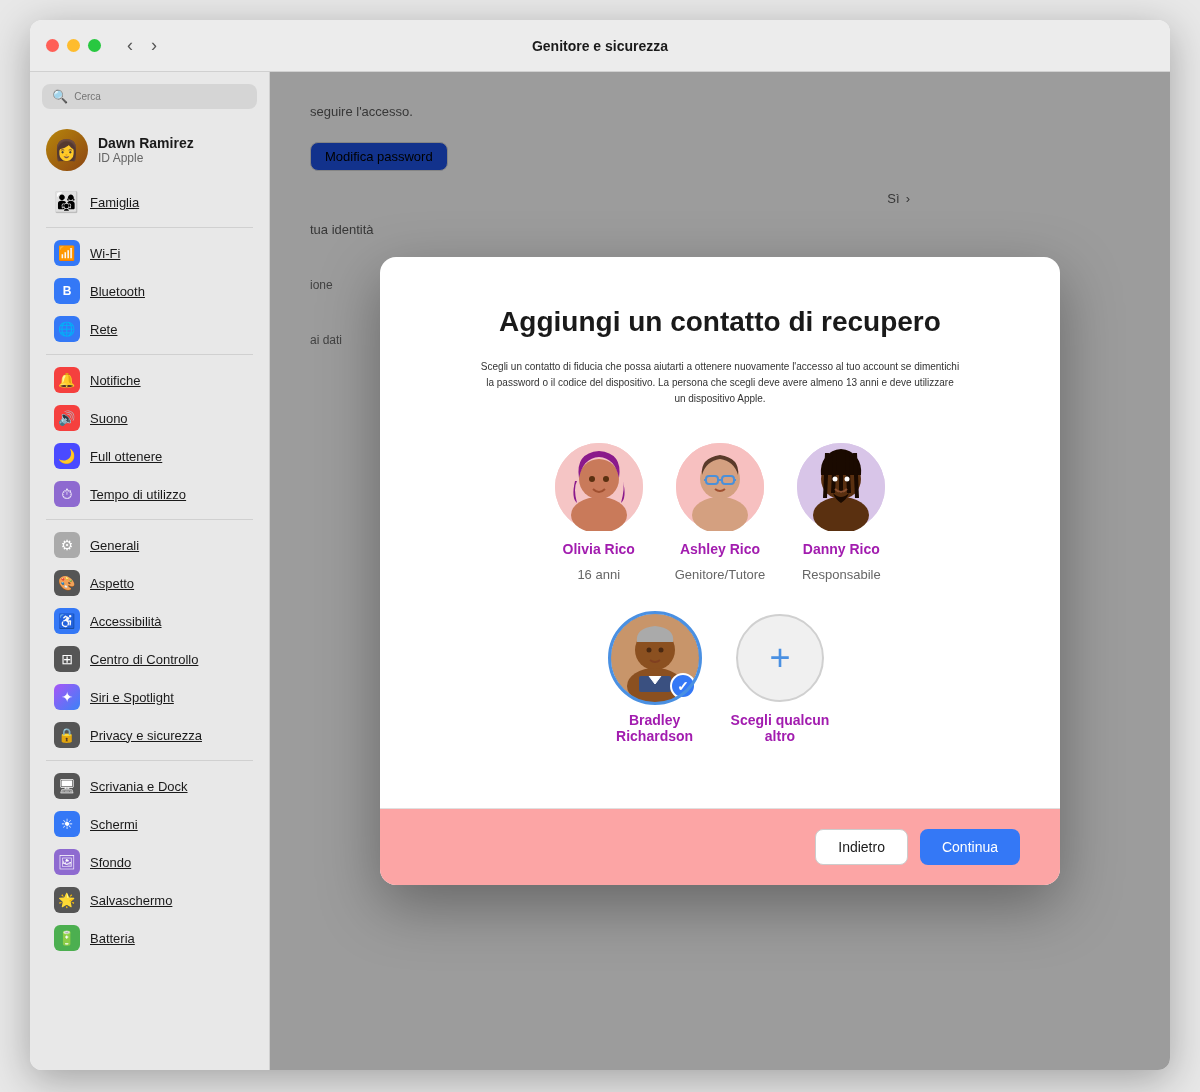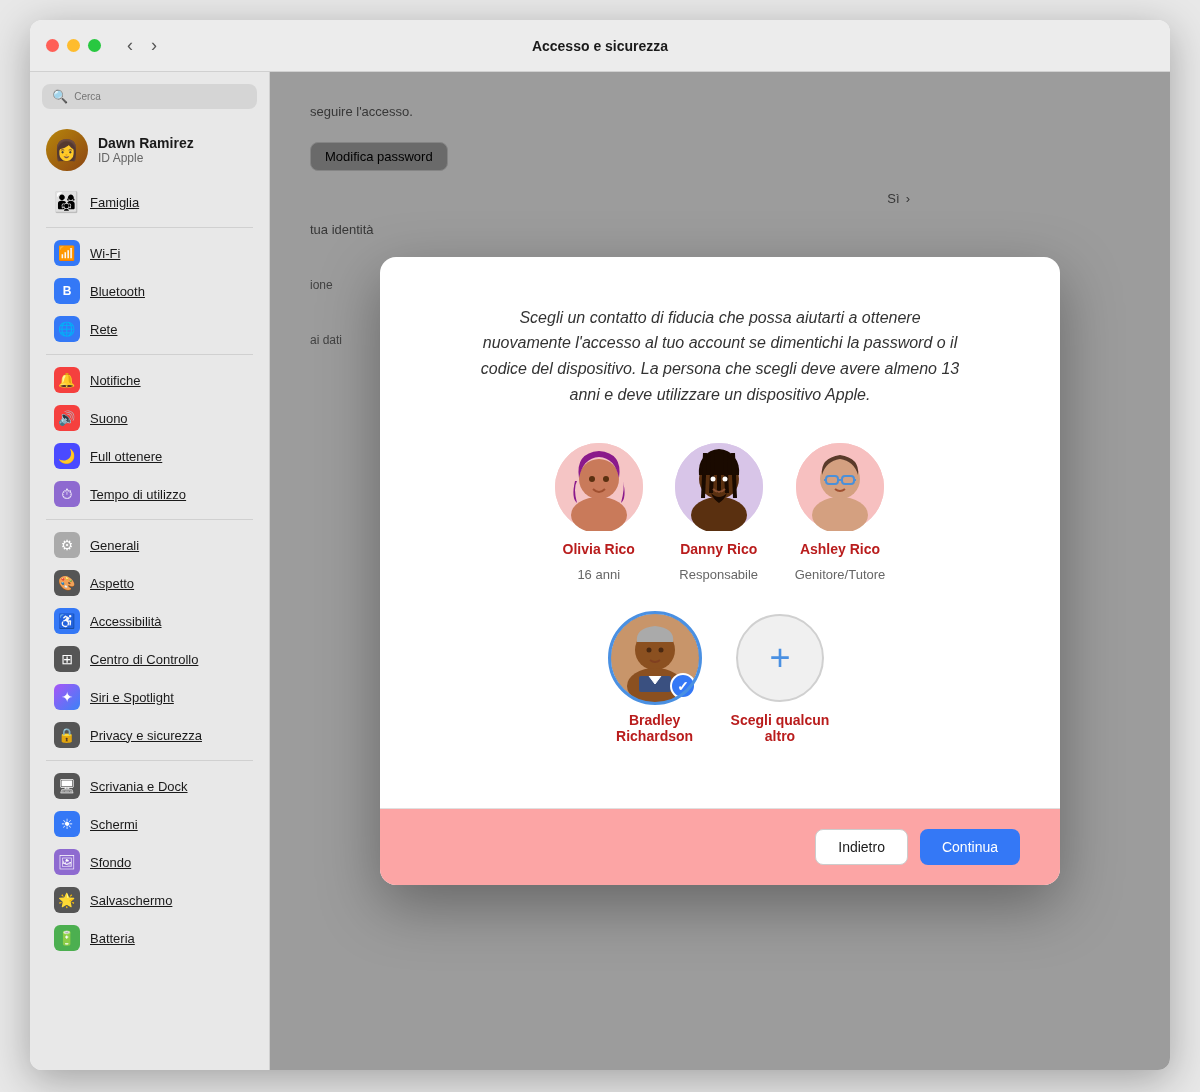--- a/index.html
+++ b/index.html
@@ -202,21 +202,21 @@
       font-size: 13px;
       color: #555;
       line-height: 1.5;
     }
 
     .modifica-btn {
       display: inline-block;
       padding: 6px 14px;
       border: 1px solid #ccc;
       border-radius: 8px;
-      background: #a3a3a3;
+      background: #1d4ed8;
       font-size: 13px;
       cursor: pointer;
       margin-top: 20px;
     }
 
     .si-row {
       display: flex;
       align-items: center;
       justify-content: flex-end;
       gap: 6px;
@@ -252,26 +252,25 @@
 
     .modal-title {
       font-size: 28px;
       font-weight: 700;
       color: #1a1a1a;
       line-height: 1.2;
       margin-bottom: 20px;
     }
 
     .modal-description {
-      font-size: 16px;
+      font-size: 10px;
       color: #333;
       line-height: 1.6;
       max-width: 480px;
       margin: 0 auto 36px;
-      font-style: italic;
     }
 
     .contacts-grid {
       display: flex;
       justify-content: center;
       gap: 32px;
       margin-bottom: 32px;
       flex-wrap: wrap;
     }
 
@@ -300,21 +299,21 @@
     .contact-avatar.add-btn {
       background: #f0f0f0;
       border: 2px solid #d0d0d0;
       font-size: 32px;
       color: #4a90e2;
     }
 
     .contact-name {
       font-size: 14px;
       font-weight: 600;
-      color: #b91c1c;
+      color: #a21caf;
       text-align: center;
     }
 
     .contact-role {
       font-size: 13px;
       color: #666;
       text-align: center;
     }
 
     .contact-item.selected .contact-avatar {
@@ -385,21 +384,21 @@
   <div class="titlebar">
     <div class="traffic-lights">
       <div class="traffic-light tl-close"></div>
       <div class="traffic-light tl-minimize"></div>
       <div class="traffic-light tl-maximize"></div>
     </div>
     <div class="titlebar-nav">
       <button class="nav-btn">‹</button>
       <button class="nav-btn">›</button>
     </div>
-    <div class="titlebar-title">Accesso e sicurezza</div>
+    <div class="titlebar-title">Genitore e sicurezza</div>
   </div>
 
   <div class="window-body">
 
     <div class="sidebar">
 
       <div class="search-bar">
         <span class="search-icon-glyph">🔍</span>
         <input type="text" placeholder="Cerca" style="">
       </div>
@@ -540,20 +539,21 @@
           <div style="width:44px; height:24px; background:#ccc; border-radius:12px; position:relative;">
             <div style="width:20px; height:20px; background:white; border-radius:50%; position:absolute; top:2px; right:2px; box-shadow:0 1px 3px rgba(0,0,0,0.3);"></div>
           </div>
         </div>
         <div style="font-size:12px; color:#555; margin-top:8px; text-align:right;">iori</div>
       </div>
 
       <div class="overlay">
         <div class="modal">
           <div class="modal-body">
+            <h2 class="modal-title">Aggiungi un contatto di recupero</h2>
             <p class="modal-description">Scegli un contatto di fiducia che possa aiutarti a ottenere nuovamente l'accesso al tuo account se dimentichi la password o il codice del dispositivo. La persona che scegli deve avere almeno 13 anni e deve utilizzare un dispositivo Apple.</p>
 
             <div class="contacts-grid">
 
               <div class="contact-item">
                 <div class="contact-avatar pink-bg">
 
                   <svg width="88" height="88" viewBox="0 0 88 88" xmlns="http://www.w3.org/2000/svg">
                     <circle cx="44" cy="44" r="44" fill="#f5c5c5"></circle>
                     <circle cx="44" cy="36" r="20" fill="#c97a5a"></circle>
@@ -566,20 +566,42 @@
                     <circle cx="37" cy="36" r="3" fill="#5a3010"></circle>
                     <circle cx="51" cy="36" r="3" fill="#5a3010"></circle>
                     <path d="M38 46 Q44 52 50 46" stroke="#a05030" stroke-width="2" fill="none"></path>
                   </svg>
                 </div>
                 <span class="contact-name">Olivia Rico</span>
                 <span class="contact-role">16 anni</span>
               </div>
 
               <div class="contact-item">
+                <div class="contact-avatar pink-bg2">
+                  <svg width="88" height="88" viewBox="0 0 88 88" xmlns="http://www.w3.org/2000/svg">
+                    <circle cx="44" cy="44" r="44" fill="#f7c0c0"></circle>
+                    <circle cx="44" cy="36" r="20" fill="#d4a080"></circle>
+                    <ellipse cx="44" cy="72" rx="28" ry="18" fill="#d4a080"></ellipse>
+
+                    <path d="M26 32 Q24 15 44 12 Q64 15 62 32 Q58 18 44 16 Q30 18 26 32Z" fill="#5a3a2a"></path>
+
+                    <rect x="30" y="33" width="12" height="8" rx="3" fill="none" stroke="#4a90d9" stroke-width="2"></rect>
+                    <rect x="46" y="33" width="12" height="8" rx="3" fill="none" stroke="#4a90d9" stroke-width="2"></rect>
+                    <line x1="42" y1="37" x2="46" y2="37" stroke="#4a90d9" stroke-width="2"></line>
+                    <line x1="28" y1="37" x2="30" y2="37" stroke="#4a90d9" stroke-width="2"></line>
+                    <line x1="58" y1="37" x2="60" y2="37" stroke="#4a90d9" stroke-width="2"></line>
+
+                    <path d="M39 46 Q44 50 49 46" stroke="#a05030" stroke-width="2" fill="none"></path>
+                  </svg>
+                </div>
+                <span class="contact-name">Ashley Rico</span>
+                <span class="contact-role">Genitore/Tutore</span>
+              </div>
+
+              <div class="contact-item">
                 <div class="contact-avatar purple-bg">
                   <svg width="88" height="88" viewBox="0 0 88 88" xmlns="http://www.w3.org/2000/svg">
                     <circle cx="44" cy="44" r="44" fill="#d8c5e8"></circle>
                     <circle cx="44" cy="36" r="20" fill="#5a3010"></circle>
                     <ellipse cx="44" cy="72" rx="28" ry="18" fill="#5a3010"></ellipse>
 
                     <path d="M24 32 Q22 10 44 8 Q66 10 64 32" fill="#1a0a00"></path>
                     <path d="M26 30 Q24 8 44 6 Q64 8 62 30 Q58 12 44 10 Q30 12 26 30Z" fill="#1a0a00"></path>
                     <line x1="30" y1="10" x2="28" y2="55" stroke="#1a0a00" stroke-width="4"></line>
                     <line x1="38" y1="8" x2="36" y2="50" stroke="#1a0a00" stroke-width="4"></line>
@@ -589,42 +611,20 @@
 
                     <circle cx="38" cy="36" r="2.5" fill="#ffffff"></circle>
                     <circle cx="50" cy="36" r="2.5" fill="#ffffff"></circle>
                     <path d="M38 46 Q44 52 50 46" stroke="#8a5030" stroke-width="2" fill="none"></path>
 
                     <path d="M36 50 Q44 58 52 50 Q50 56 44 60 Q38 56 36 50Z" fill="#1a0a00"></path>
                   </svg>
                 </div>
                 <span class="contact-name">Danny Rico</span>
                 <span class="contact-role">Responsabile</span>
-              </div>
-
-              <div class="contact-item">
-                <div class="contact-avatar pink-bg2">
-                  <svg width="88" height="88" viewBox="0 0 88 88" xmlns="http://www.w3.org/2000/svg">
-                    <circle cx="44" cy="44" r="44" fill="#f7c0c0"></circle>
-                    <circle cx="44" cy="36" r="20" fill="#d4a080"></circle>
-                    <ellipse cx="44" cy="72" rx="28" ry="18" fill="#d4a080"></ellipse>
-
-                    <path d="M26 32 Q24 15 44 12 Q64 15 62 32 Q58 18 44 16 Q30 18 26 32Z" fill="#5a3a2a"></path>
-
-                    <rect x="30" y="33" width="12" height="8" rx="3" fill="none" stroke="#4a90d9" stroke-width="2"></rect>
-                    <rect x="46" y="33" width="12" height="8" rx="3" fill="none" stroke="#4a90d9" stroke-width="2"></rect>
-                    <line x1="42" y1="37" x2="46" y2="37" stroke="#4a90d9" stroke-width="2"></line>
-                    <line x1="28" y1="37" x2="30" y2="37" stroke="#4a90d9" stroke-width="2"></line>
-                    <line x1="58" y1="37" x2="60" y2="37" stroke="#4a90d9" stroke-width="2"></line>
-
-                    <path d="M39 46 Q44 50 49 46" stroke="#a05030" stroke-width="2" fill="none"></path>
-                  </svg>
-                </div>
-                <span class="contact-name">Ashley Rico</span>
-                <span class="contact-role">Genitore/Tutore</span>
               </div>
             </div>
 
             <div class="contacts-grid">
 
               <div class="contact-item selected">
                 <div class="contact-avatar" style="background: linear-gradient(135deg, #c8a070, #8B5030);">
                   <svg width="88" height="88" viewBox="0 0 88 88" xmlns="http://www.w3.org/2000/svg">
                     <circle cx="44" cy="44" r="44" fill="#c8956a"></circle>
                     <circle cx="44" cy="36" r="20" fill="#8B5020"></circle>

